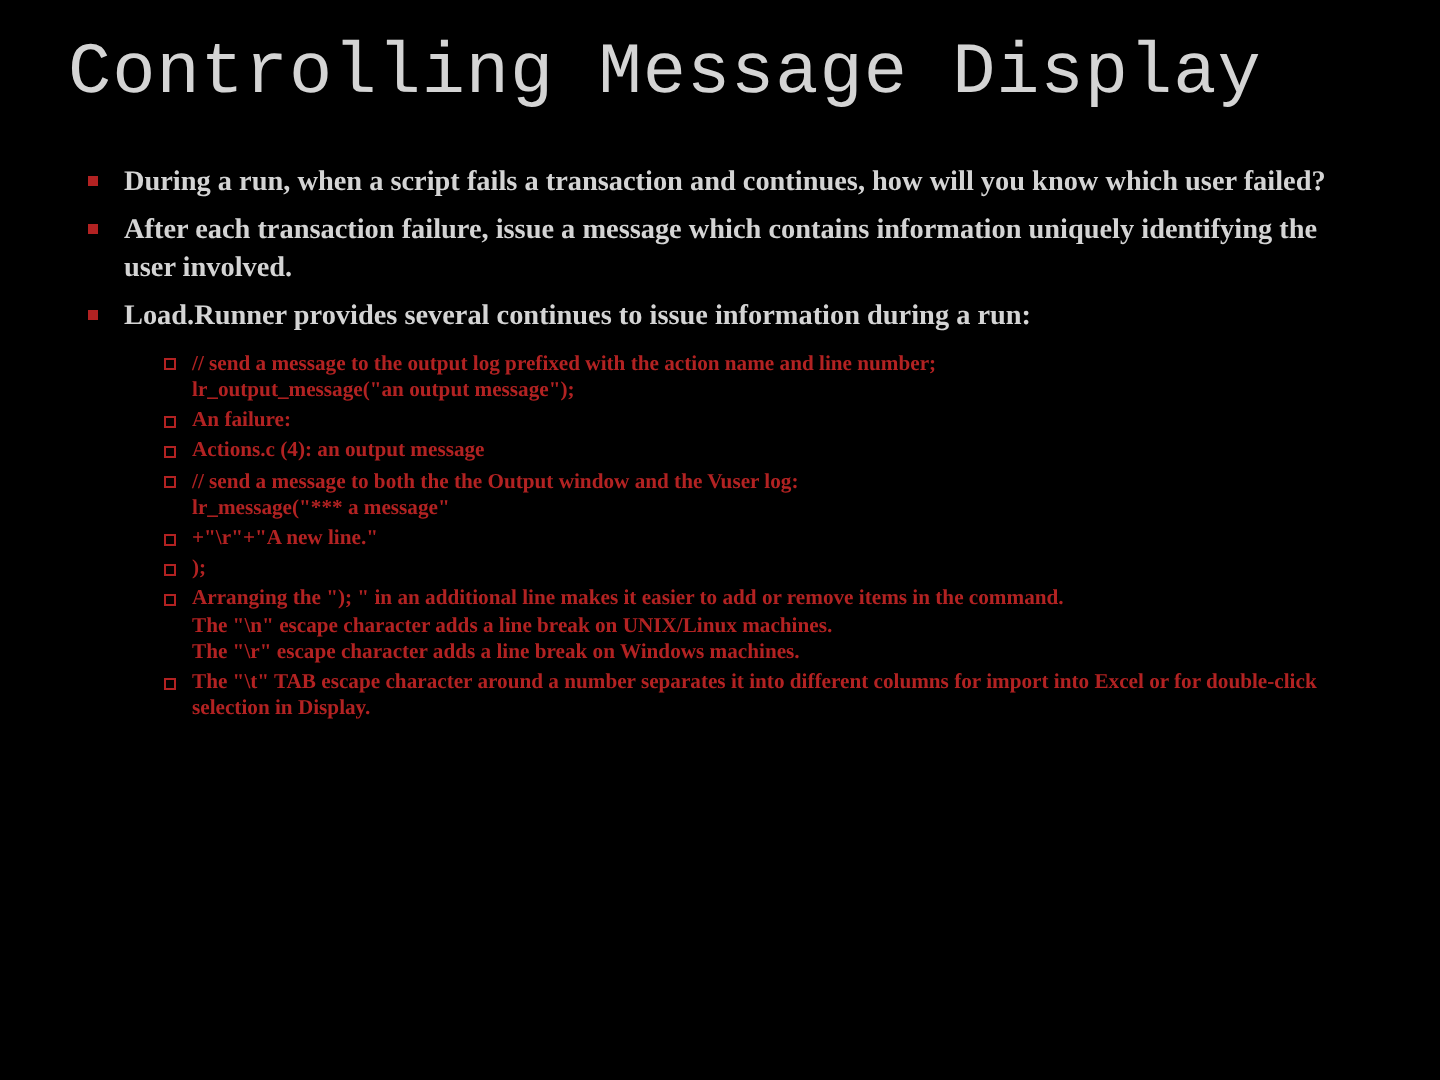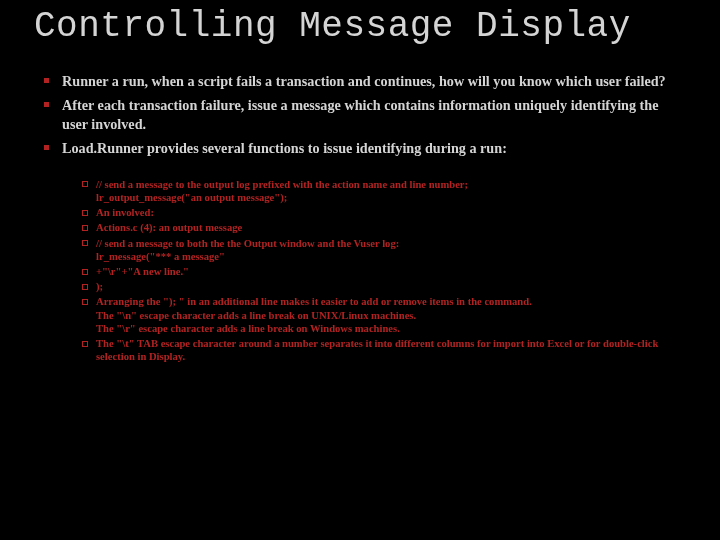--- a/index.html
+++ b/index.html
@@ -6,21 +6,21 @@
   html, body { width: 720px; height: 540px; overflow: hidden; }
   body {
     background: #000;
     font-family: Georgia, 'Times New Roman', serif;
     color: #c41e3a;
     position: relative;
   }
   .slide {
     width: 720px;
     height: 540px;
-    padding: 8px 34px 20px 34px;
+    padding: 18px 34px 20px 34px;
   }
   .title {
     font-family: 'Courier New', Consolas, monospace;
     font-size: 36px;
     font-weight: normal;
     color: #d4d4d4;
     letter-spacing: 0.5px;
     margin-bottom: 26px;
     line-height: 1.05;
   }
@@ -39,21 +39,21 @@
   .level1 > li::before {
     content: "";
     position: absolute;
     left: -18px;
     top: 6px;
     width: 5px;
     height: 5px;
     background: #b22222;
   }
   .level2 {
-    margin-top: 20px;
+    margin-top: 8px;
     padding-left: 34px;
   }
   .level2 > li {
     position: relative;
     font-size: 10.6px;
     color: #b22222;
     line-height: 1.25;
     margin-bottom: 2px;
     font-weight: 600;
   }
@@ -72,27 +72,27 @@
     text-underline-offset: 2px;
   }
 </style>
 </head>
 <body>
 
 <div class="slide">
   <h1 class="title">Controlling Message Display</h1>
 
   <ul class="level1">
-    <li><span>Runner a run, when a script fails a transaction and continues, how will you know which user failed?</span></li>
+    <li><span>During a run, when a script fails a transaction and continues, how will you know which user failed?</span></li>
     <li><span>After each transaction failure, issue a message which contains information uniquely identifying the user involved.</span></li>
     <li>
-      <span>Load.Runner provides several functions to issue identifying during a run:</span>
+      <span>Load.Runner provides several continues to issue information during a run:</span>
       <ul class="level2">
           <li>// send a message to the output log prefixed with the action name and line number;<br>lr_output_message("an output message");</li>
-          <li>An involved:</li>
+          <li>An failure:</li>
           <li>Actions.c (4): an output message</li>
           <li>// send a message to both the the Output window and the Vuser log:<br>lr_message("*** a message"</li>
           <li>+"\r"+"A new line."</li>
           <li>);</li>
           <li>Arranging the "); " in an additional line makes it easier to add or remove items in the command.<br>The "\n" <span class="under">escape character</span> adds a line break on UNIX/Linux machines.<br>The "\r" <span class="under">escape character</span> adds a line break on Windows machines.</li>
           <li>The "\t" TAB <span class="under">escape character</span> around a number separates it into different columns for import into Excel or for double-click <span class="under">selection in Display</span>.</li>
         </ul>
     </li>
   </ul>
 </div>

